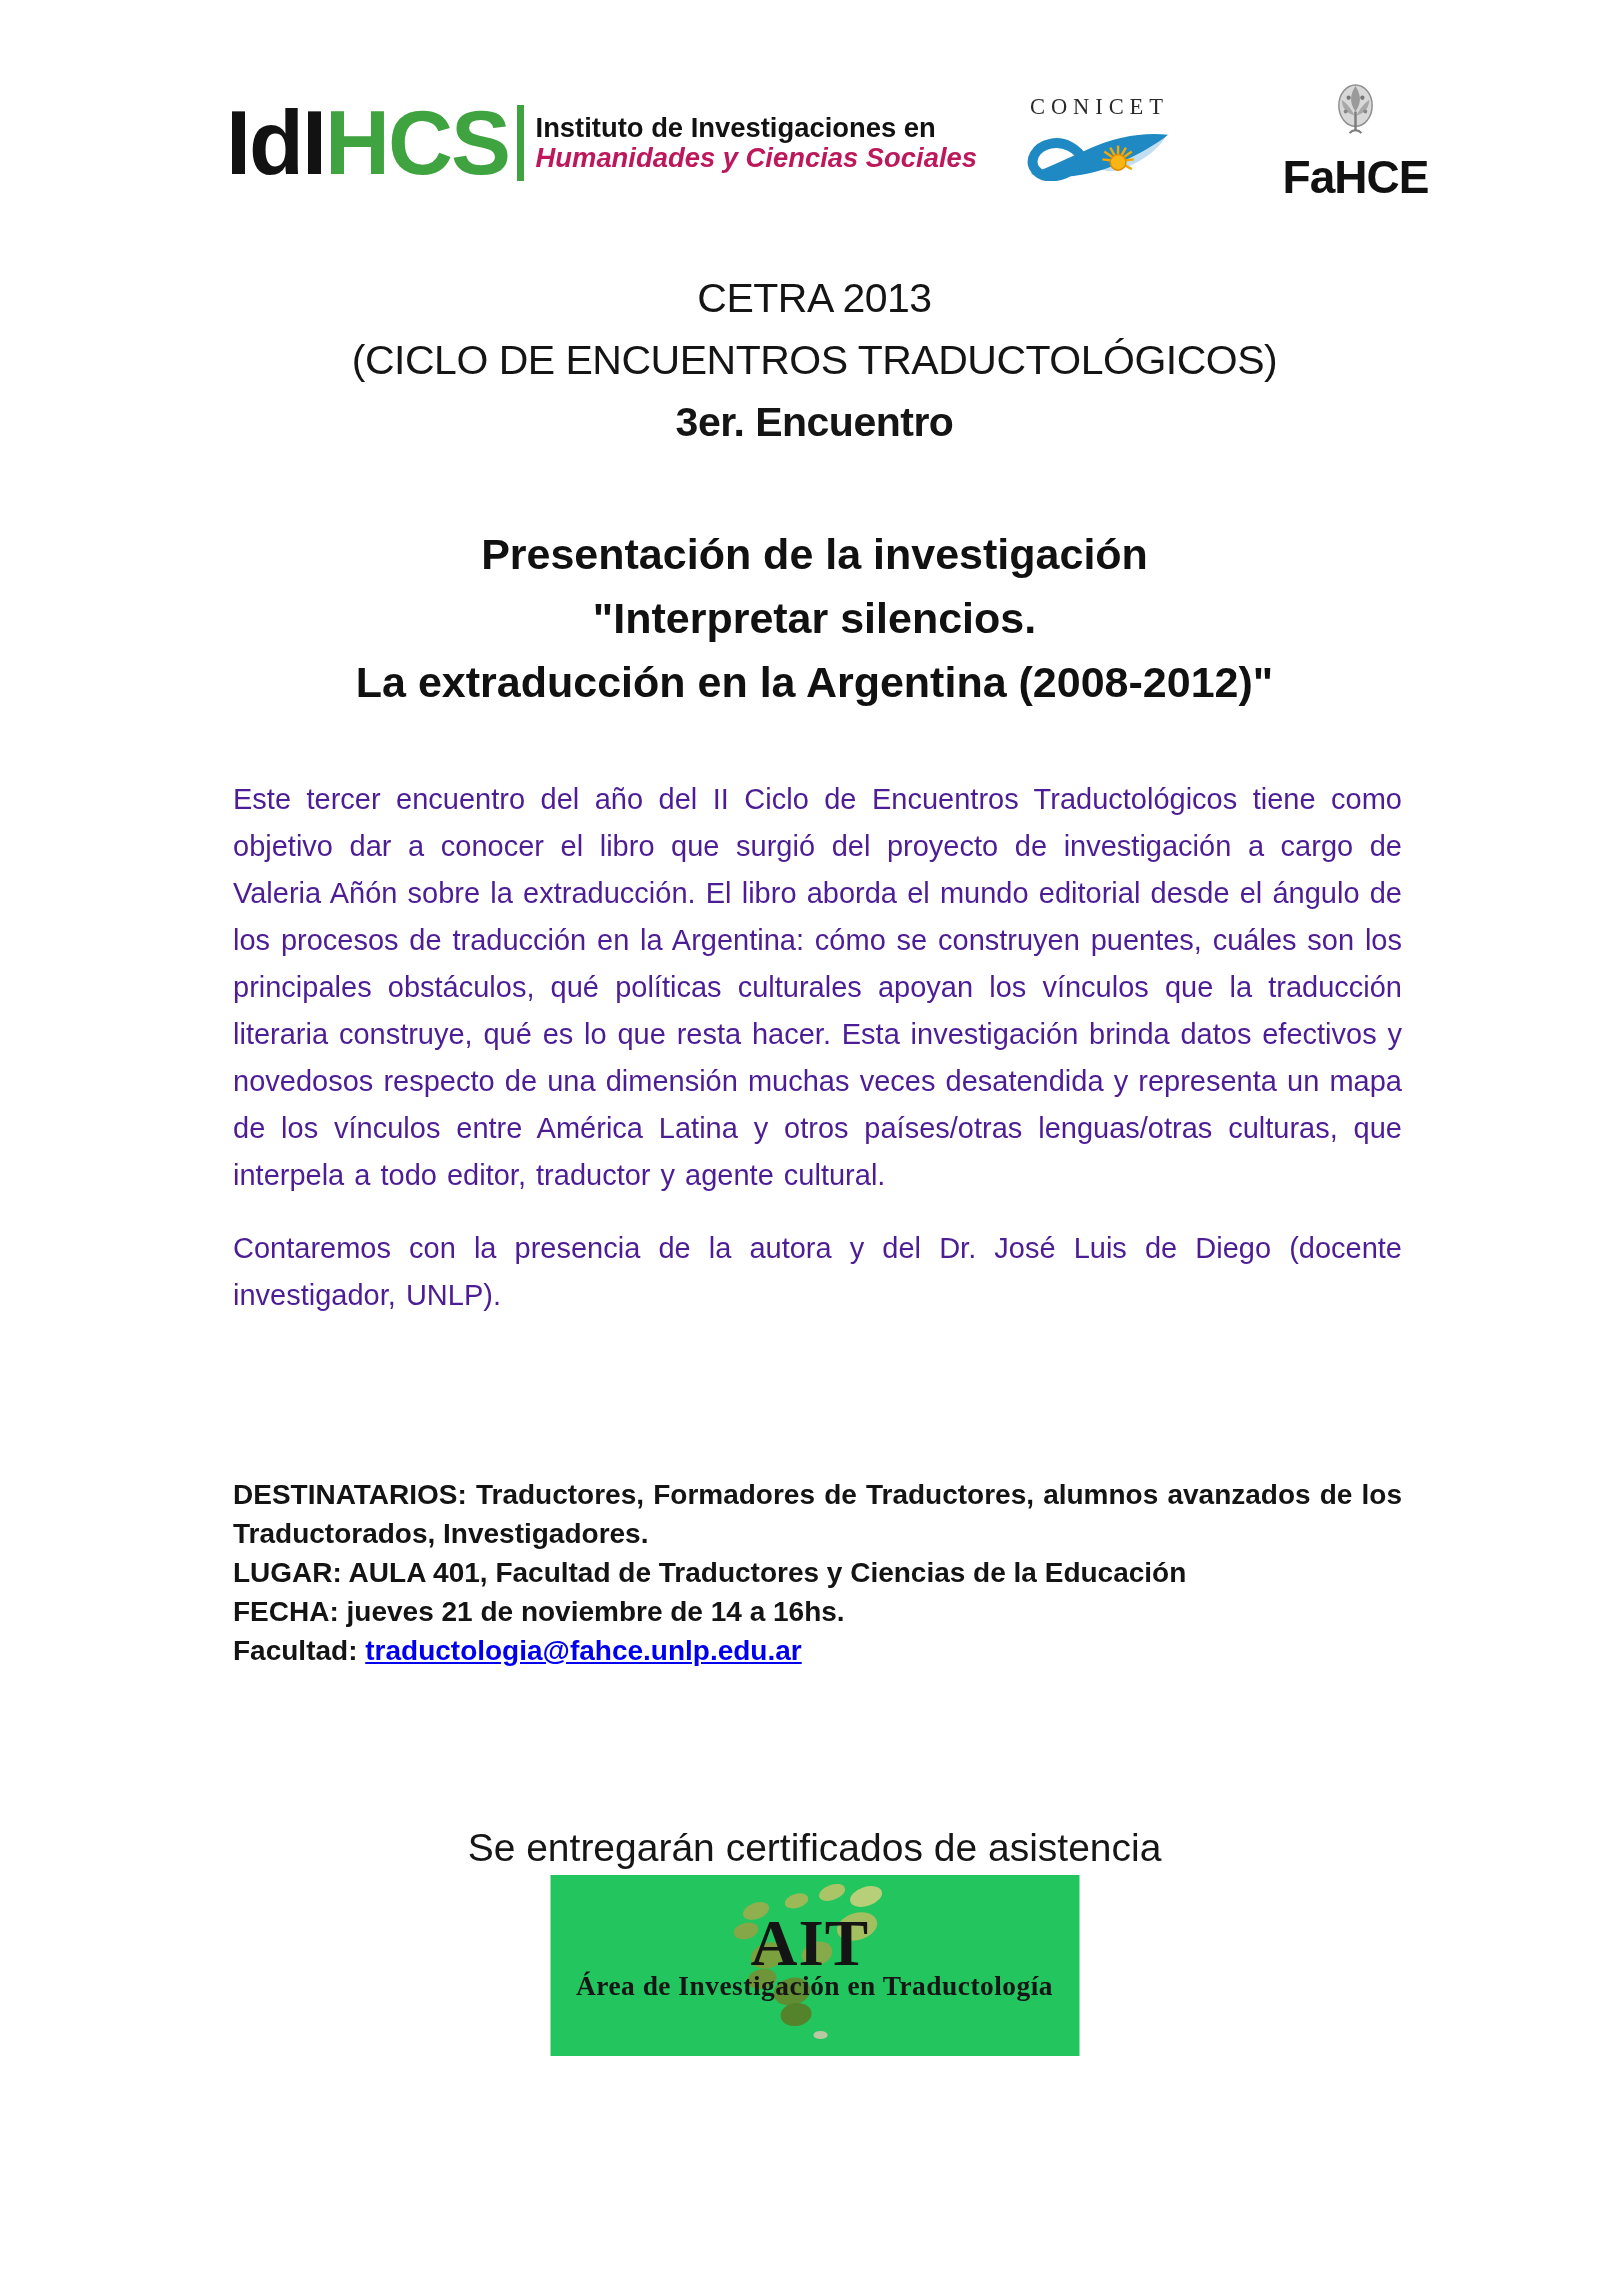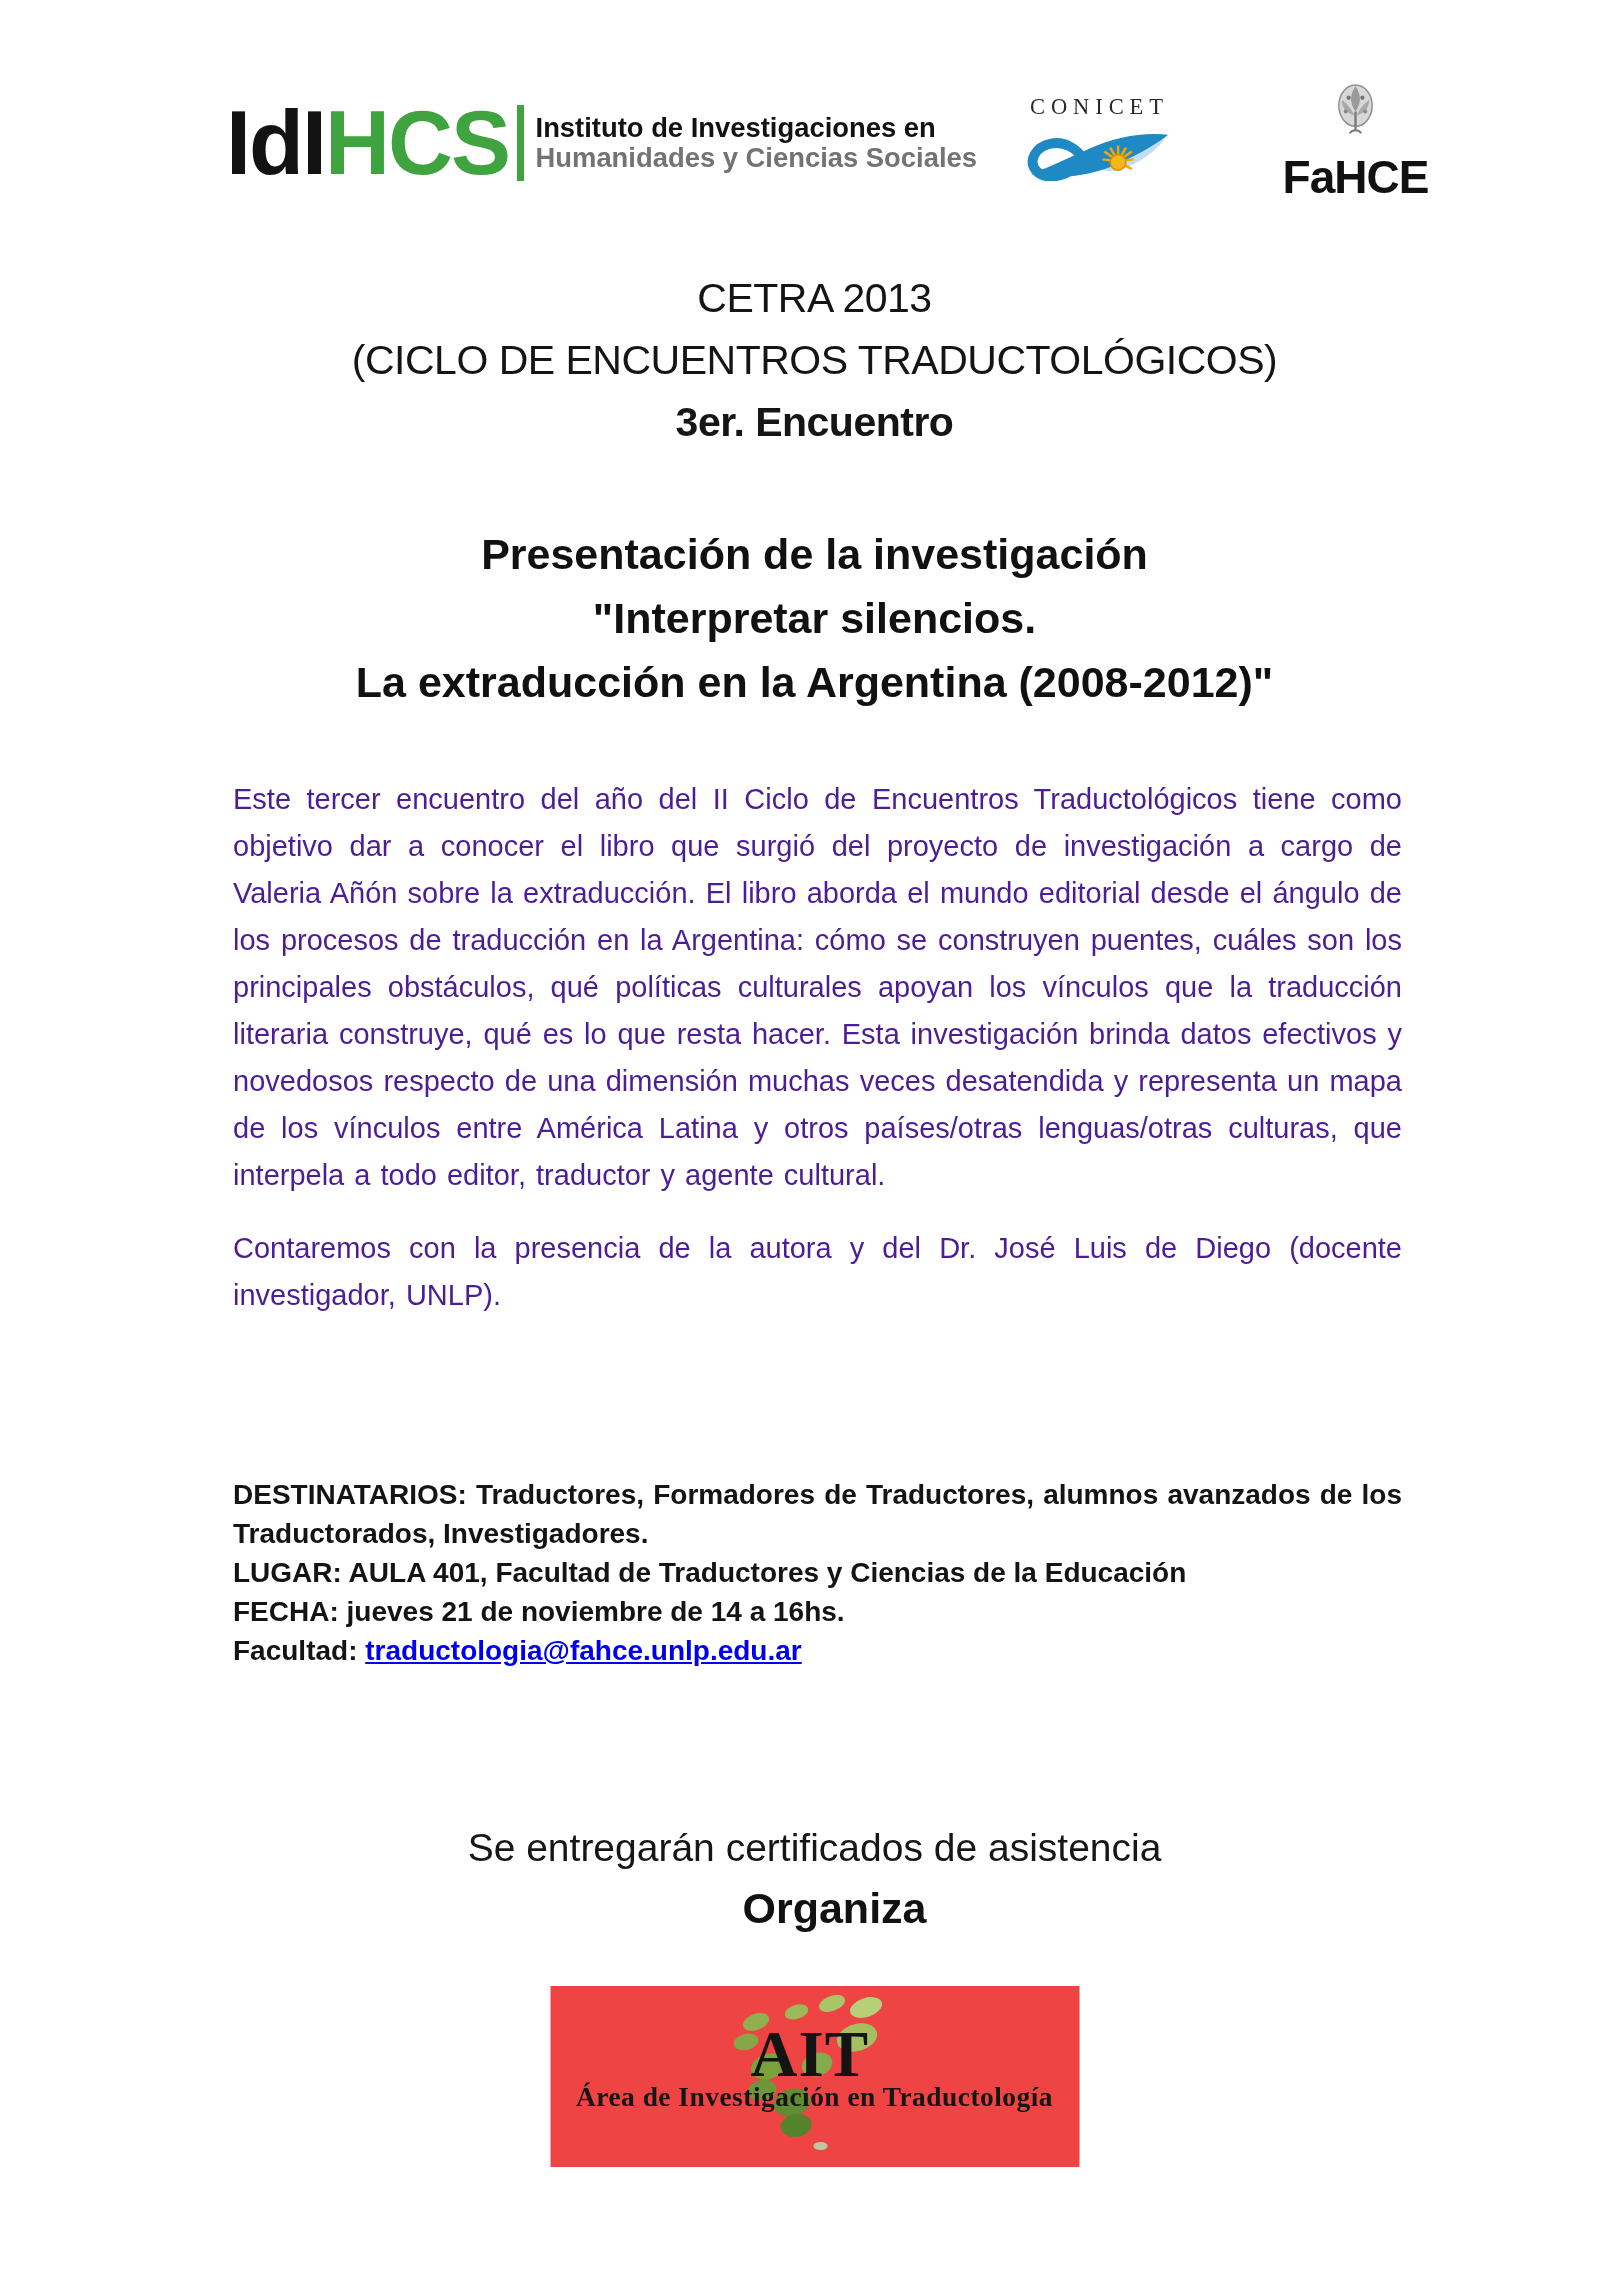--- a/index.html
+++ b/index.html
@@ -17,21 +17,21 @@
   
   .header{position:absolute;top:0;left:0;width:100%;height:255px;}
   .idihcs{position:absolute;left:226px;top:104px;display:flex;align-items:center;}
   .idihcs-acronym{font-size:90px;font-weight:700;letter-spacing:-2px;line-height:78px;white-space:nowrap;}
   .idihcs-black{color:#121212;}
   .idihcs-green{color:#3fa33f;}
   .idihcs-bar{width:6.9px;height:76px;background:#3fa33f;margin:0 11.8px 0 7.8px;}
   .idihcs-textcol{display:flex;flex-direction:column;justify-content:center;}
   .idihcs-line{font-size:27.4px;font-weight:700;line-height:30px;white-space:nowrap;}
   .idihcs-line.l1{color:#121212;}
-  .idihcs-line.l2{color:#737373;}
+  .idihcs-line.l2{color:#be185d;font-style:italic;}
 
   .conicet{position:absolute;left:1019px;top:94px;width:157px;text-align:center;}
   .conicet-word{font-family:"Liberation Serif", serif;font-size:22.5px;letter-spacing:5.9px;color:#2a2a2a;white-space:nowrap;margin-left:3.9px;}
   .conicet-ribbon{margin-top:3.9px;}
 
   .fahce{position:absolute;left:1272px;top:82px;width:167px;text-align:center;}
   .fahce-word{font-size:46px;font-weight:700;color:#111;line-height:45px;margin-top:10px;letter-spacing:-1px;}
 
   
   .title-block{position:absolute;top:267px;left:0;width:100%;text-align:center;font-size:41px;line-height:62px;letter-spacing:-0.5px;color:#151515;}
@@ -45,21 +45,21 @@
 
   
   .details{position:absolute;top:1475px;left:233px;right:227px;font-size:28px;font-weight:700;line-height:39px;color:#141414;}
   .details .just{text-align:justify;}
   .email-link{color:#0000ee;text-decoration:underline;font-weight:700;cursor:pointer;}
 
   
   .certificates{position:absolute;top:1821px;left:0;width:100%;text-align:center;font-size:39px;line-height:53px;color:#161616;}
   .organiza{position:absolute;top:1880px;left:0;width:100%;text-align:center;font-size:43px;font-weight:700;line-height:57px;color:#111;margin-left:20px;}
 
-  .ait-logo{position:absolute;top:1986px;left:50%;transform:translateX(-50%);width:529px;height:181px;background:#ef4444;}
+  .ait-logo{position:absolute;top:1875px;left:50%;transform:translateX(-50%);width:529px;height:181px;background:#22c55e;}
   .ait-ellipse{position:absolute;border-radius:50%;transform-origin:center;}
   .ait-acronym{position:absolute;top:31px;left:50%;transform:translateX(-54%);font-family:"Liberation Serif", serif;font-size:65px;font-weight:700;color:#141414;z-index:3;letter-spacing:1px;}
   .ait-name{position:absolute;top:96px;left:0;width:100%;text-align:center;font-family:"Liberation Serif", serif;font-size:27.4px;font-weight:700;color:#161616;z-index:3;letter-spacing:0.5px;}
 </style>
 </head>
 <body>
 
 <div class="page">
 
   <div class="header">

